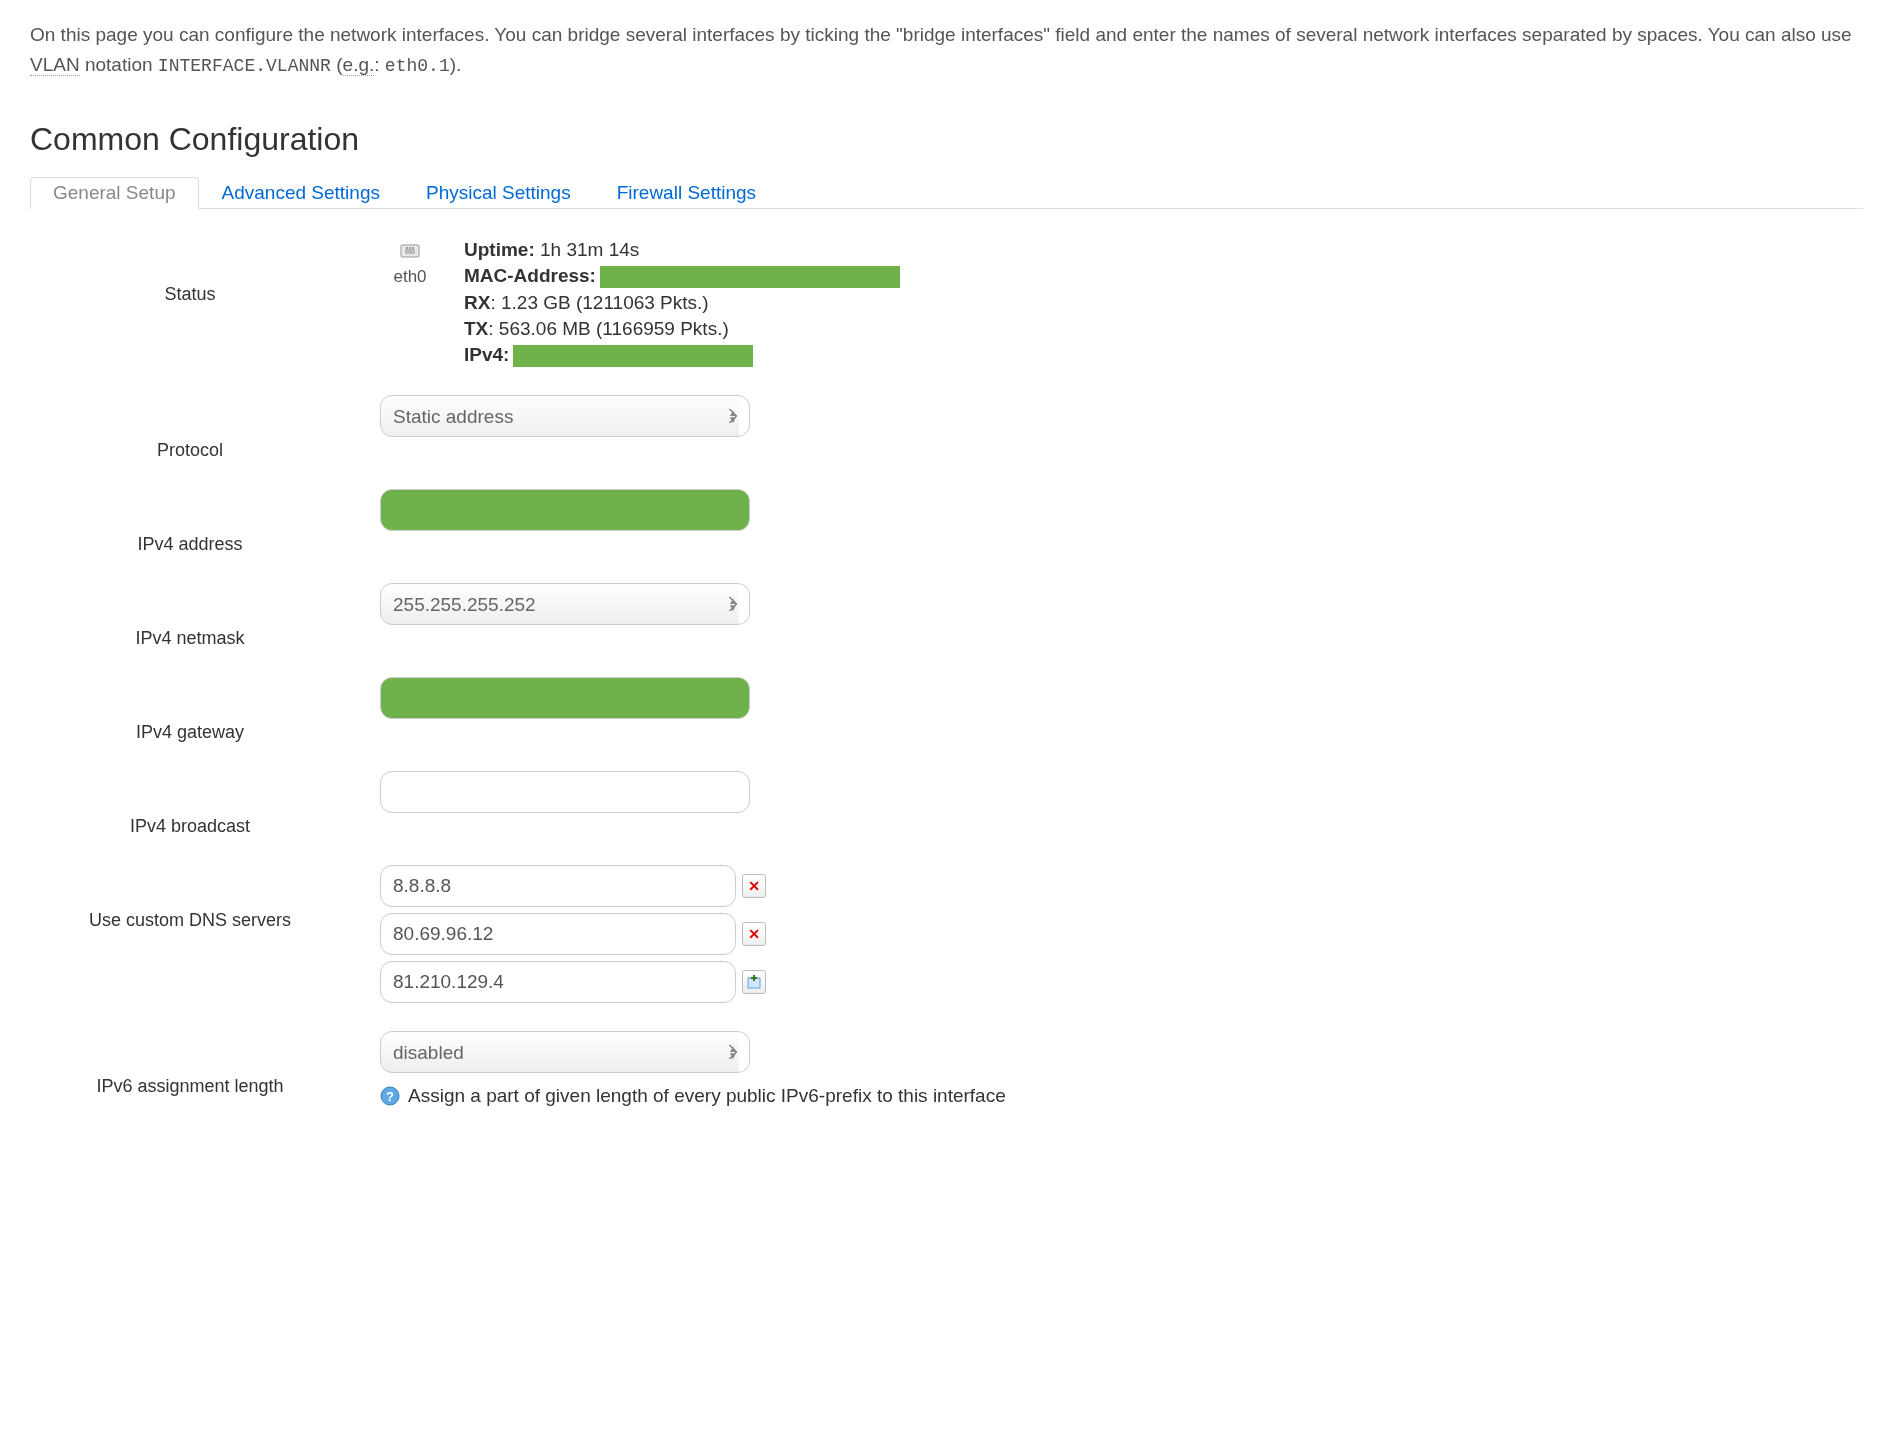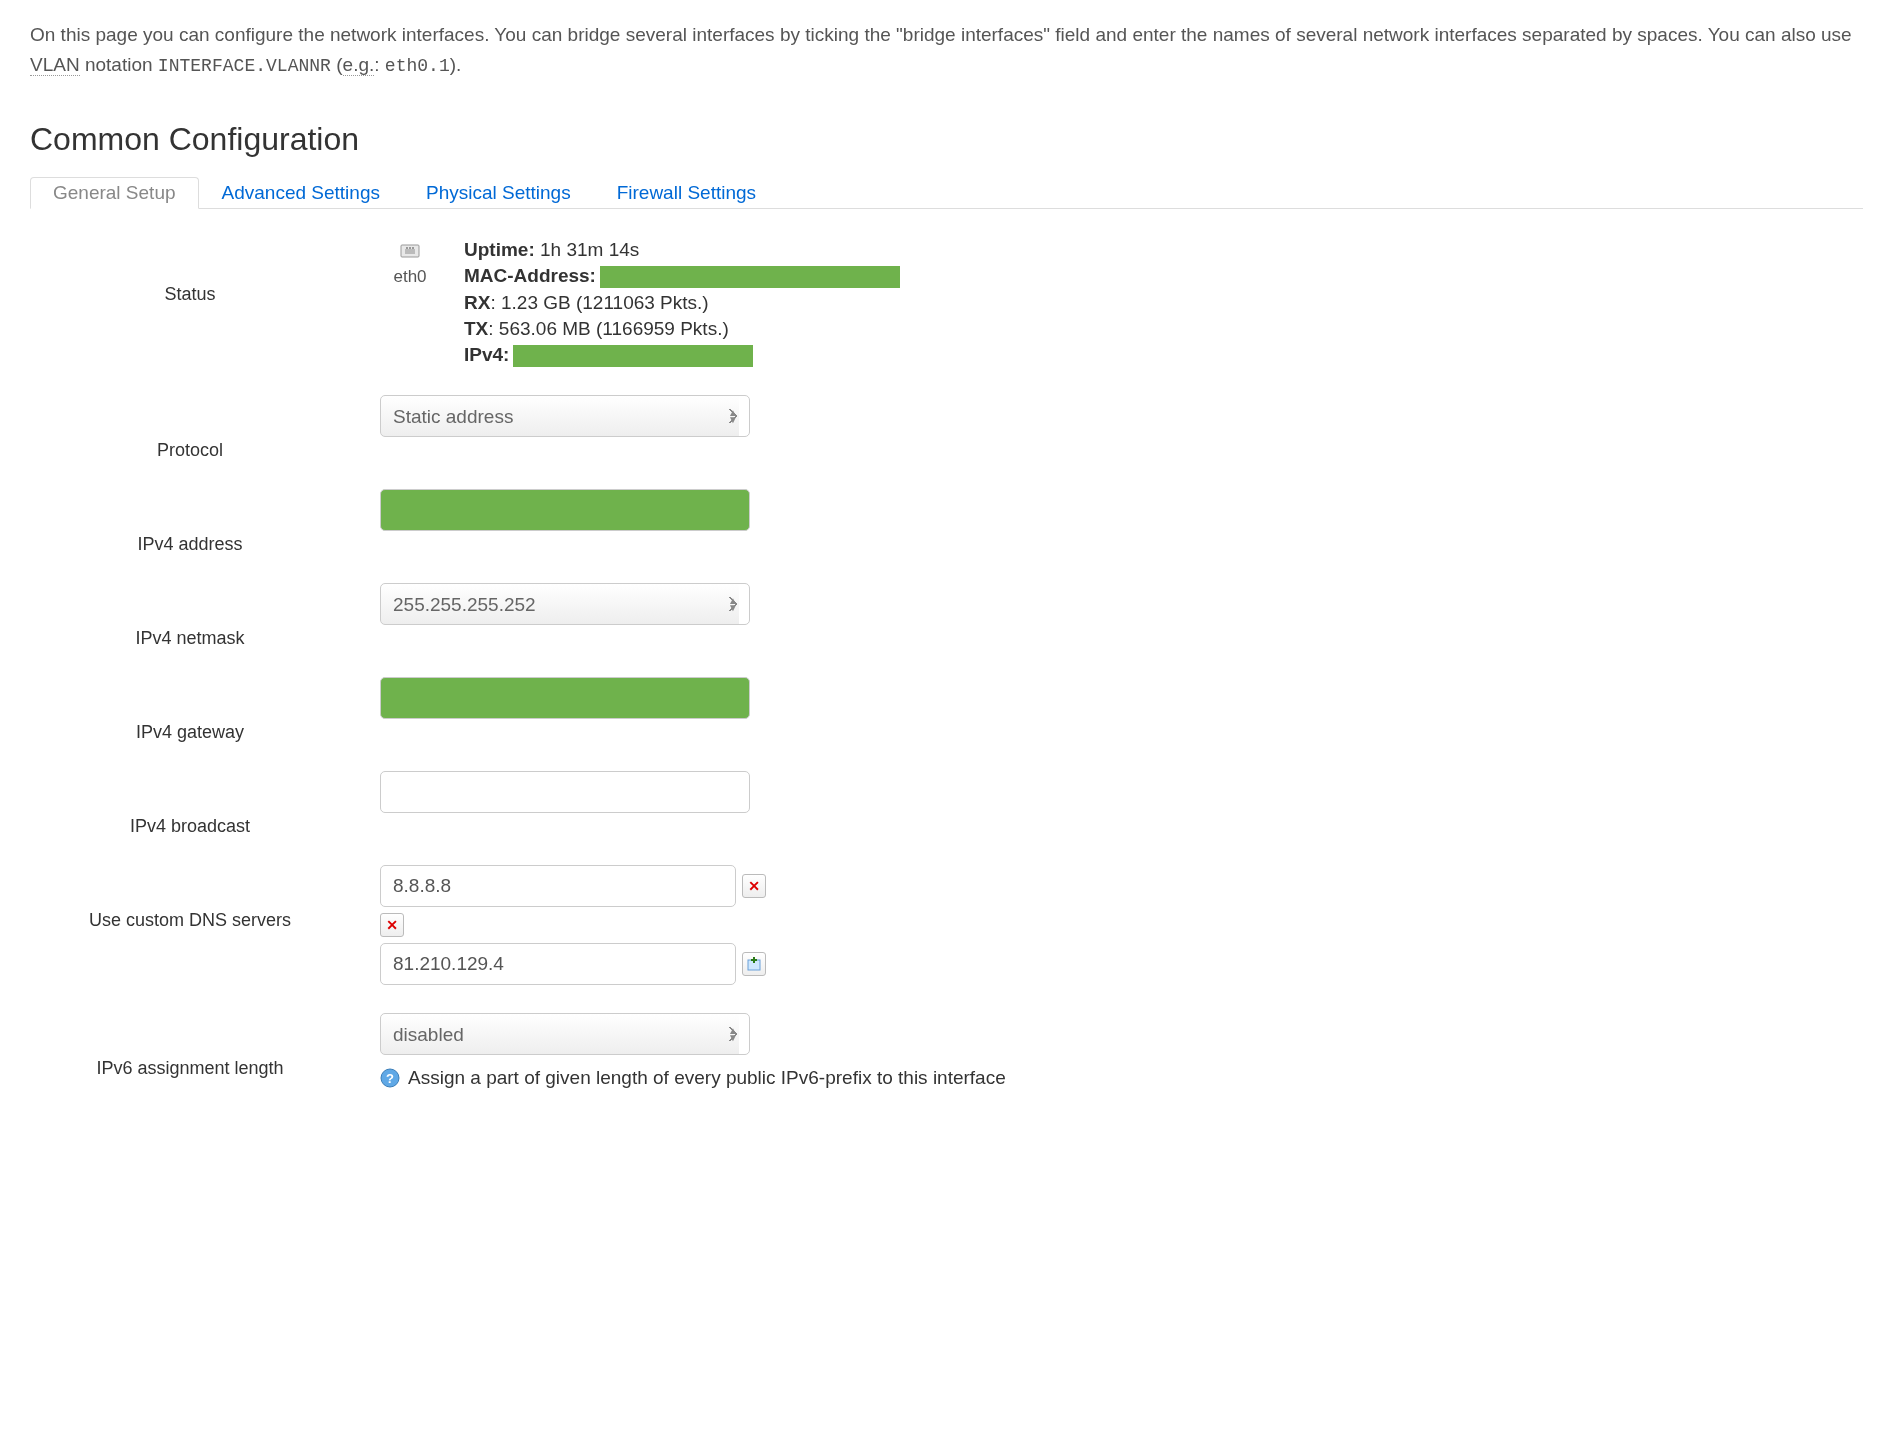--- a/index.html
+++ b/index.html
@@ -117,21 +117,21 @@
   height: 22px;
   vertical-align: middle;
   margin-left: 4px;
 }
 .box-mac { width: 300px; }
 .box-ipv4 { width: 240px; margin-left: 2px; }
 select.sel, input.inp {
   width: 370px;
   height: 42px;
   border: 1px solid #ccc;
-  border-radius: 5px;
+  border-radius: 12px;
   font-size: 19px;
   padding: 8px 12px;
   color: #555;
 }
 select.sel {
   appearance: none;
   -webkit-appearance: none;
   background: linear-gradient(#fff, #eee);
   color: #666;
   padding-right: 32px;
@@ -310,20 +310,21 @@
   <div class="form-row tight">
     <div class="form-label">Use custom DNS servers</div>
     <div class="form-control">
       <div class="dns-row">
         <input class="inp" type="text" value="8.8.8.8" style="">
         <div class="mini-btn remove">
           <span>✕</span>
         </div>
       </div>
       <div class="dns-row">
+        <input class="inp" type="text" value="80.69.96.12" style="">
         <div class="mini-btn remove">
           <span>✕</span>
         </div>
       </div>
       <div class="dns-row">
         <input class="inp" type="text" value="81.210.129.4" style="">
         <div class="mini-btn add">
           <svg width="14" height="14" viewBox="0 0 14 14">
             <rect x="1" y="3" width="12" height="10" fill="#cfe8ff" stroke="#6aa0d8"></rect>
             <path d="M7 0 L7 6 M4 3 L10 3" stroke="#2a7a18" stroke-width="2"></path>

